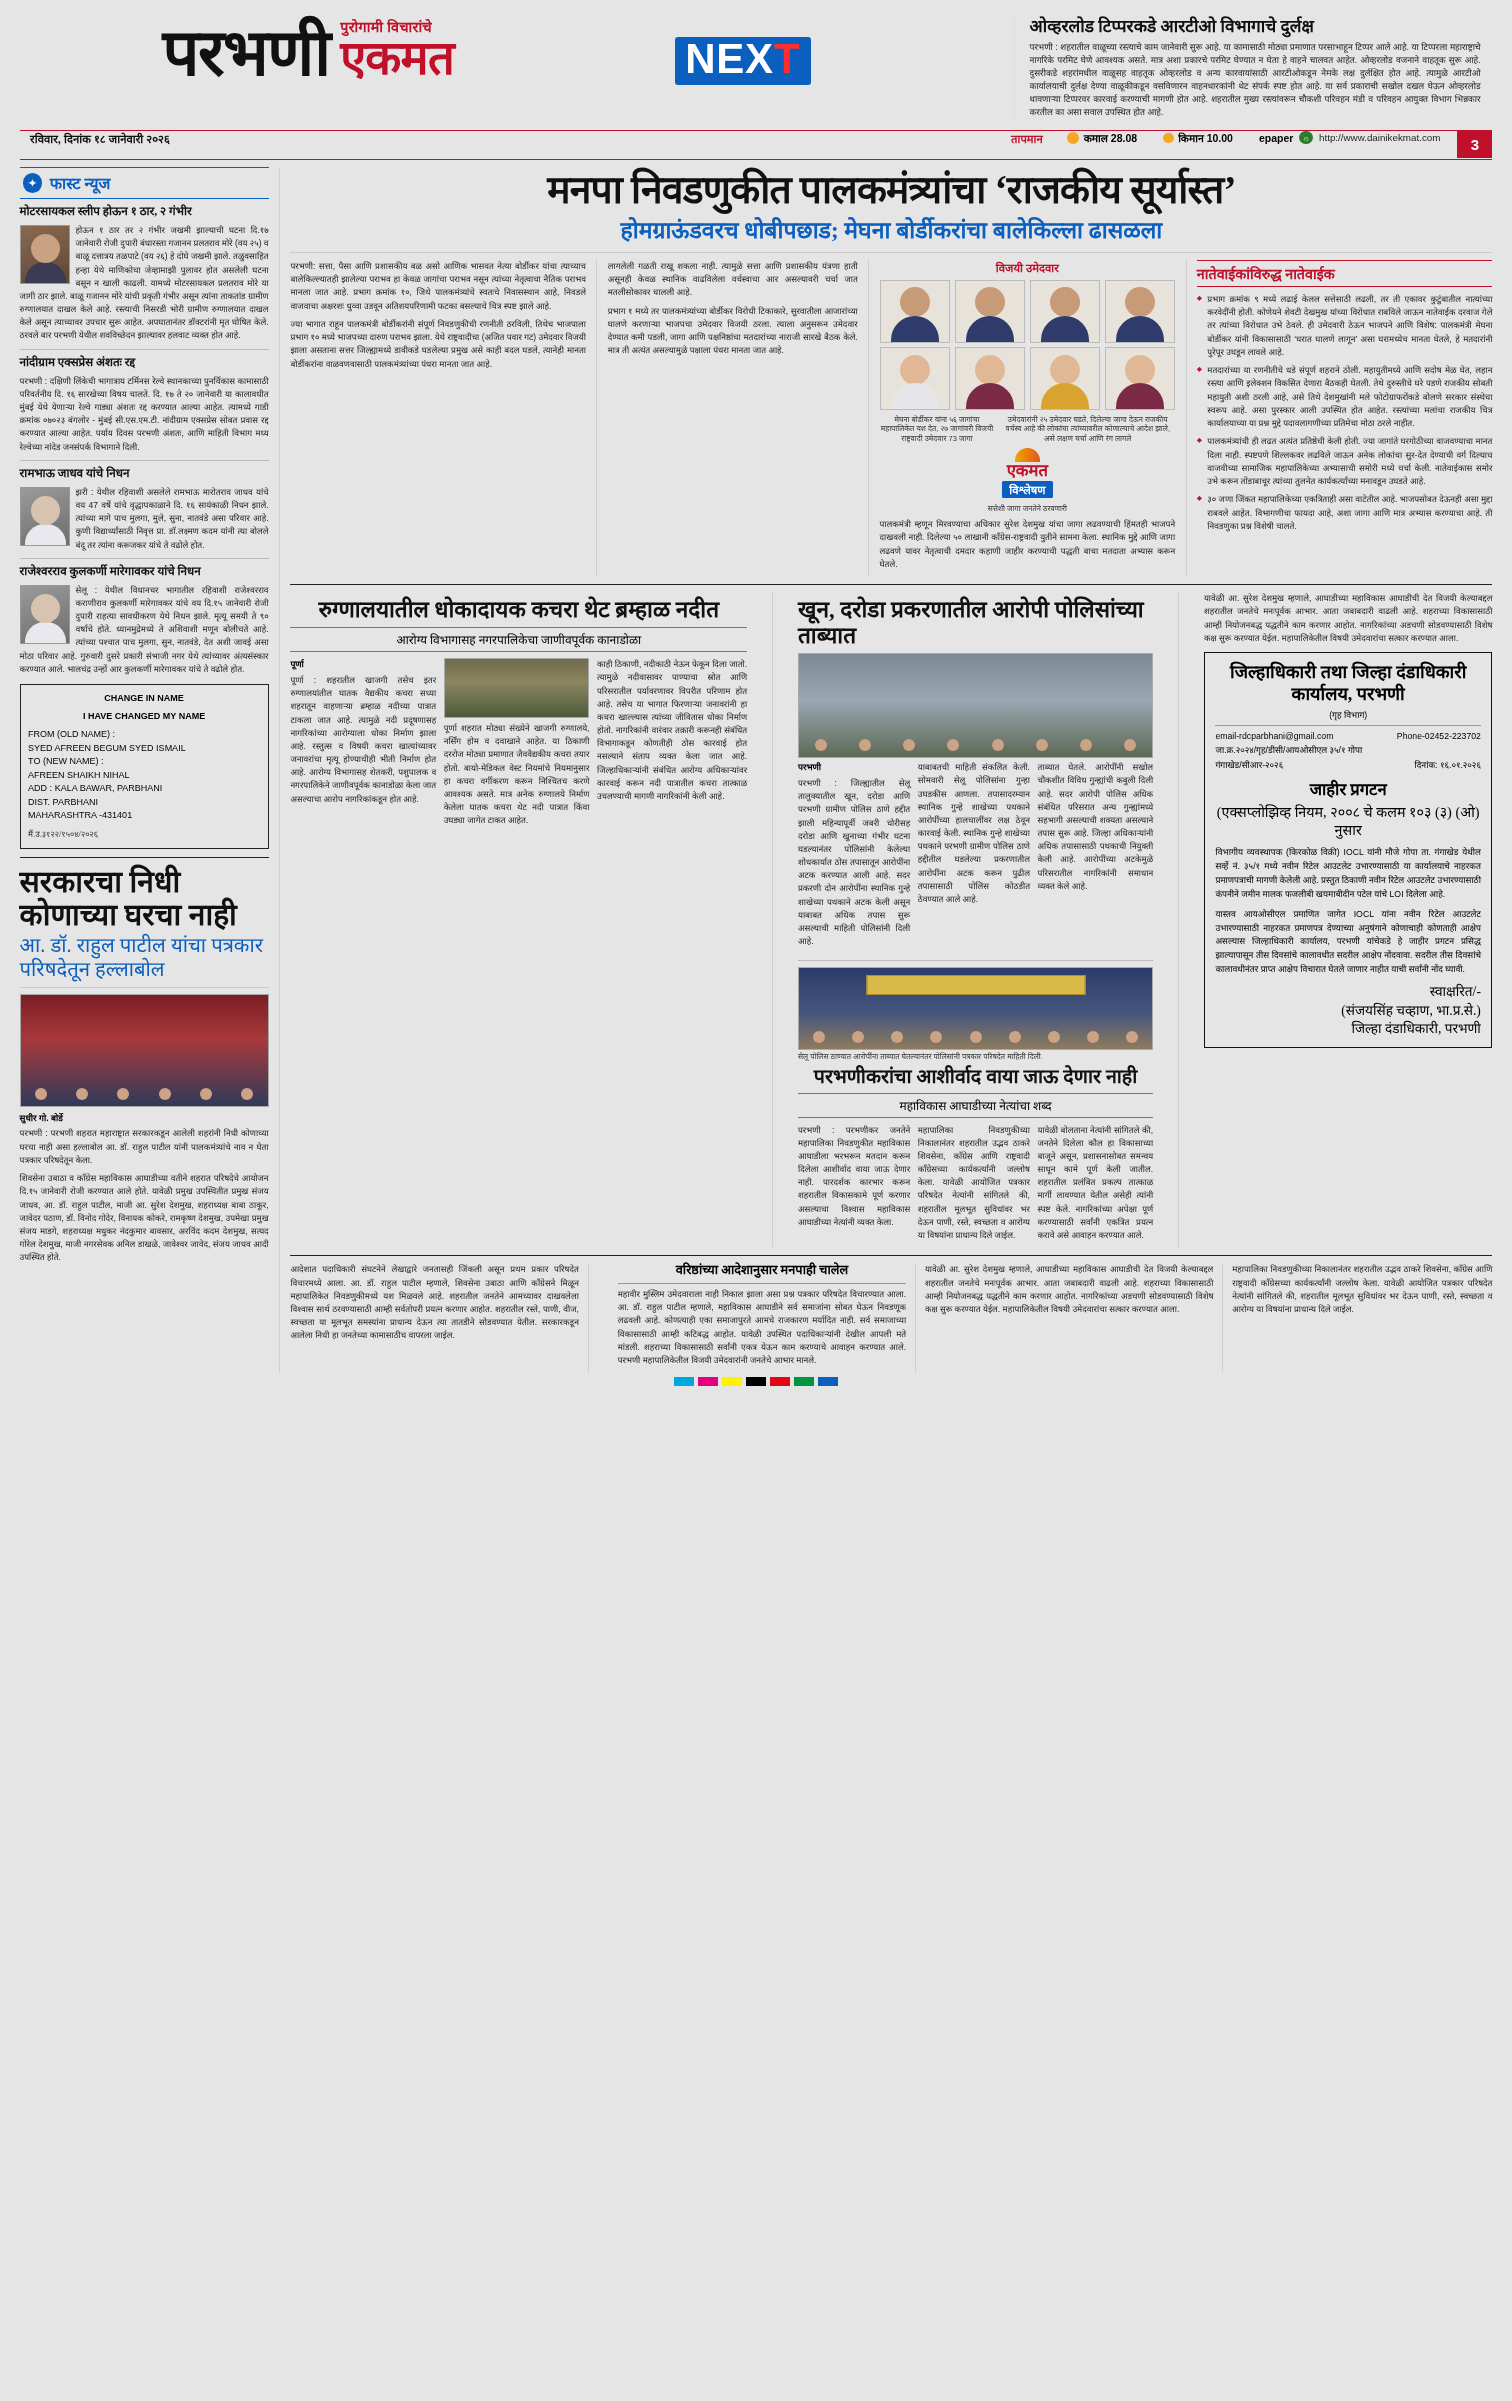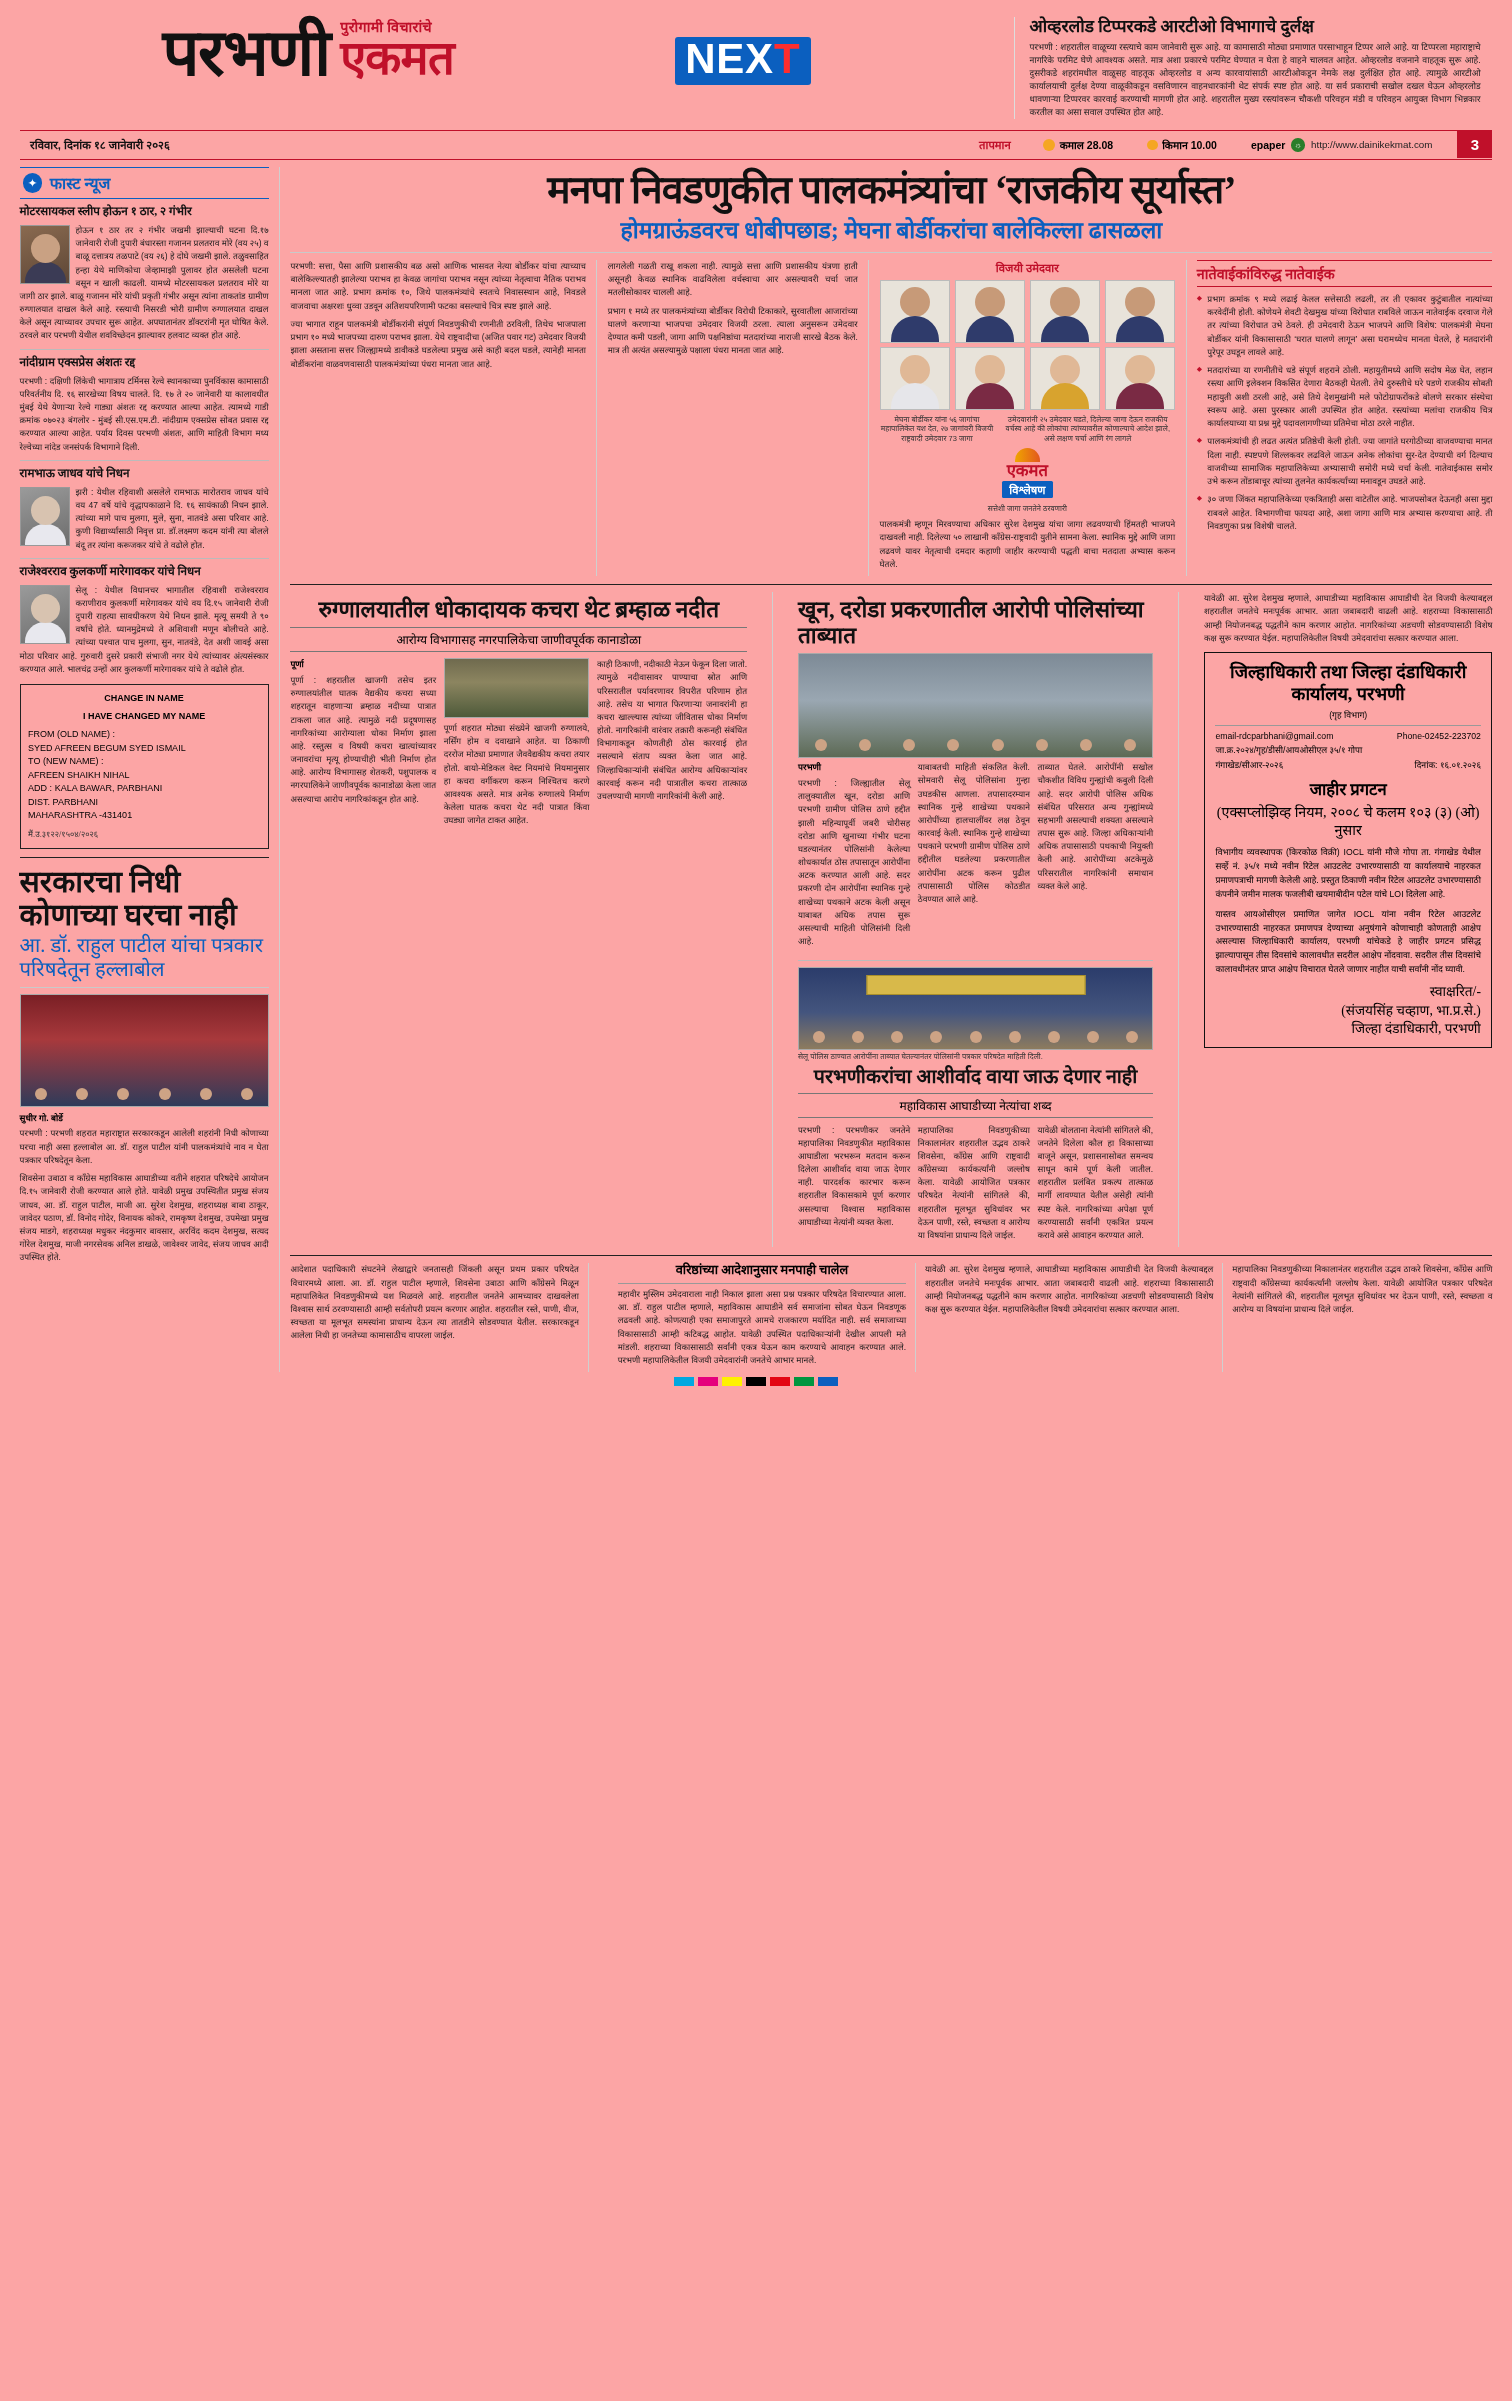--- a/index.html
+++ b/index.html
@@ -5,21 +5,21 @@
   * { box-sizing: border-box; }
   body {
     margin: 0;
     background: #ffffff;
     font-family: "Liberation Sans", sans-serif;
     width: 1512px;
   }
   .page {
     width: 1512px;
     min-height: 2401px;
-    background: #fca5a5;
+    background: #e5e5e5;
     position: relative;
     padding: 0;
   }
   
   .masthead {
     display: flex;
     align-items: flex-start;
     padding: 16.6px 19.6px 4.5px 19.6px;
     border-bottom: 0;
   }
@@ -38,21 +38,21 @@
     padding: 1.5px 10.5px 4.5px 10.5px; border-radius:3px; line-height:1;
     font-family:"Liberation Sans", sans-serif; letter-spacing:0.8px;
   }
   .next-badge .x { color:#ff2d2d; }
   .mh-right { width: 467px; padding-left: 15px; border-left:0.8px solid #ddd;}
   .mh-right h2 { font-family:"Liberation Serif", serif; font-size:17.3px; color:#111; margin:0 0 4.5px 0; line-height:1.15;}
   .mh-right p { font-size:8.7px; line-height:1.5; margin:0; text-align:justify; color:#222;}
 
   
   .datestrip {
-    display:flex; align-items:center; gap:16px;
+    display:flex; align-items:flex-start; gap:8px;
     border-top:1.5px solid #c0102a; border-bottom:1.5px solid #c0102a;
     margin: 6px 19.6px 0 19.6px; height: 30px; font-size:10.5px;
   }
   .ds-date { padding:0 10.5px; font-weight:700; color:#111; font-size:11.3px;}
   .ds-spacer{flex:1;}
   .ds-temp-label{color:#c0102a;font-weight:700;padding-right:7.5px;font-size:11.3px;}
   .ds-pill{display:flex;align-items:center;gap:4.5px;padding:0 9px;font-weight:700;}
   .ds-sun{width:12px;height:12px;border-radius:50%;background:#f5a623;display:inline-block;}
   .ds-moon{width:10.5px;height:10.5px;border-radius:50%;background:#f5a623;display:inline-block;}
   .ds-epaper{display:flex;align-items:center;gap:6px;padding:0 9px;font-weight:700;}

